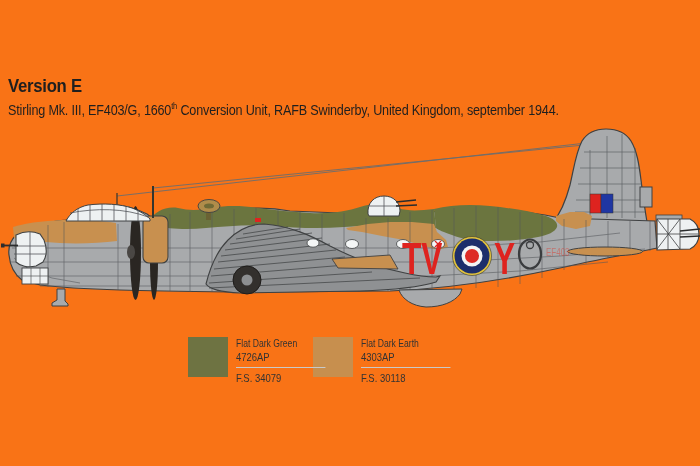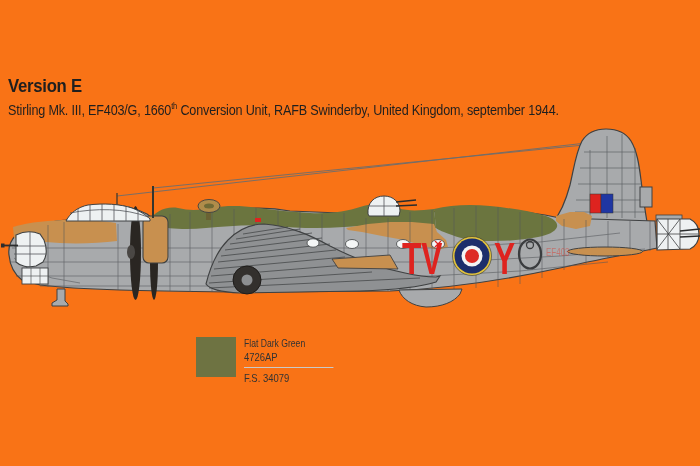--- a/index.html
+++ b/index.html
@@ -6,21 +6,21 @@
   .page{position:relative;width:700px;height:466px;background:#f97316;overflow:hidden;
         font-family:"Liberation Sans",sans-serif;color:#1f1f1f;}
   .hdr{position:absolute;left:8px;top:76px;width:680px;}
   .title{font-size:18px;font-weight:bold;letter-spacing:-0.3px;transform:scaleX(0.93);
          transform-origin:left top;white-space:nowrap;}
   .subtitle{margin-top:4px;font-size:14px;letter-spacing:-0.2px;transform:scaleX(0.90);
             transform-origin:left top;white-space:nowrap;}
   .subtitle sup{font-size:60%;}
   .art{position:absolute;left:0;top:0;width:700px;height:466px;}
   
-  .legend{position:absolute;left:196px;top:337px;display:flex;}
+  .legend{position:absolute;left:188px;top:337px;display:flex;}
   .sw{display:flex;width:125px;}
   .chip{width:40px;height:40px;flex:0 0 40px;}
   .lbls{margin-left:8px;padding-top:1px;transform:scaleX(0.86);transform-origin:left top;
         white-space:nowrap;color:#333;}
   .lbl-name{font-size:10px;line-height:11px;}
   .lbl-code{font-size:11px;line-height:12px;margin-top:2px;}
   .lbl-rule{width:104px;height:1px;background:#c9c9c9;margin-top:4px;}
   .lbl-fs{font-size:11px;line-height:12px;margin-top:4px;}
   
   .c-grey{fill:var(--fuselage);}
@@ -199,15 +199,24 @@
   <div class="legend">
     <div class="sw">
       <div class="chip" style="background: rgb(110, 115, 66);"></div>
       <div class="lbls">
         <div class="lbl-name">Flat Dark Green</div>
         <div class="lbl-code">4726AP</div>
         <div class="lbl-rule"></div>
         <div class="lbl-fs">F.S. 34079</div>
       </div>
     </div>
+    <div class="sw">
+      <div class="chip" style="background: rgb(199, 143, 78);"></div>
+      <div class="lbls">
+        <div class="lbl-name">Flat Dark Earth</div>
+        <div class="lbl-code">4303AP</div>
+        <div class="lbl-rule"></div>
+        <div class="lbl-fs">F.S. 30118</div>
+      </div>
+    </div>
   </div>
 
 </div>
 
 </body></html>

